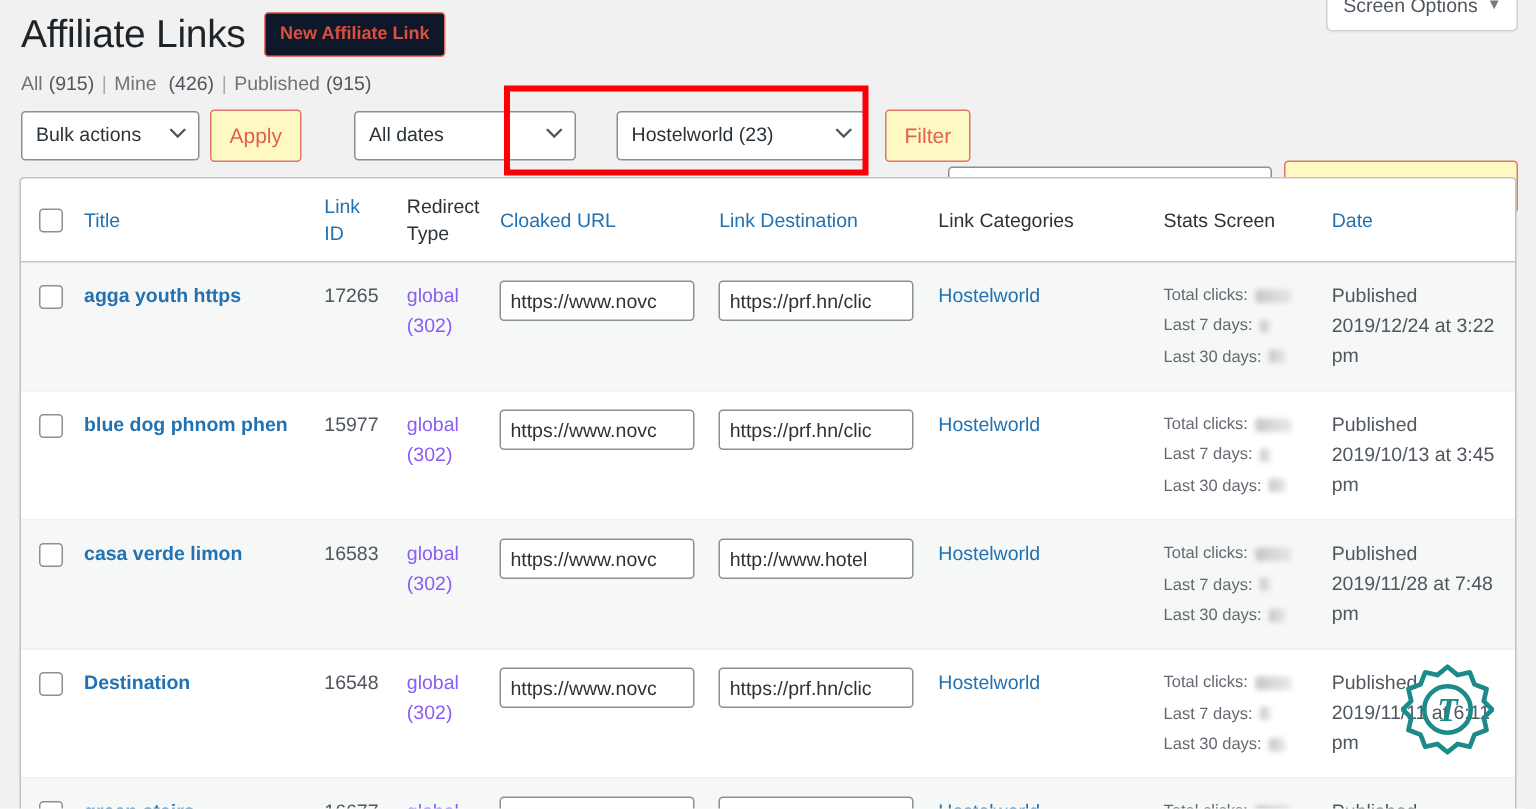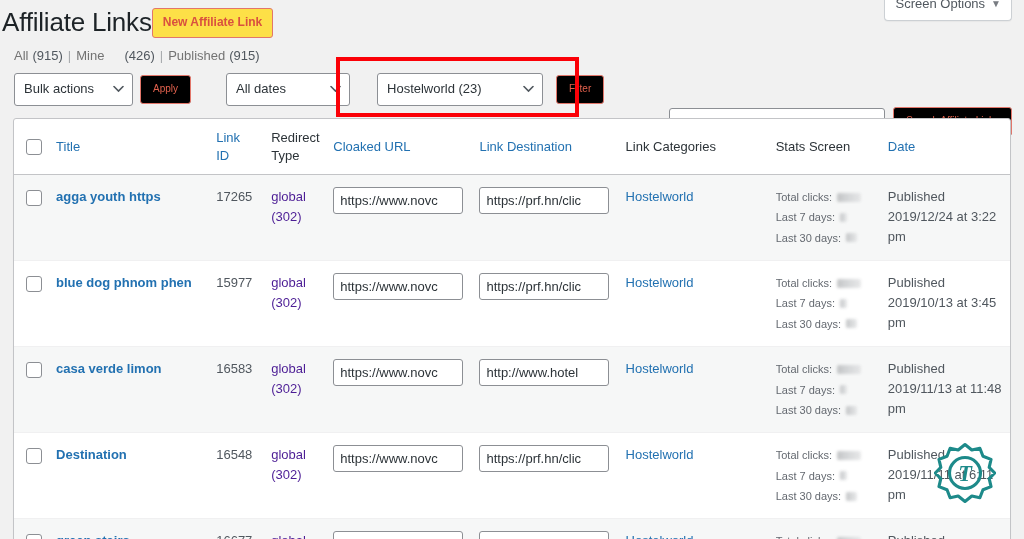--- a/index.html
+++ b/index.html
@@ -33,34 +33,35 @@
     box-shadow: 0 1px 1px rgba(0,0,0,.04);
     cursor: pointer;
     display: flex;
     align-items: center;
     gap: 6px;
   }
   #screen-options-btn .caret { font-size: 10px; color: #787c82; }
 
   
   #page-head {
-    padding: 6px 14px 0 2px;
+    padding: 6px 14px 0 14px;
     display: flex;
     align-items: center;
+    gap: 12px;
   }
   #page-title {
     font-size: 26px;
     font-weight: 400;
     color: #1d2327;
     margin: 0;
     line-height: 1.3;
     letter-spacing: -0.2px;
   }
   .button-secondary-red {
-    background: #fde047;
+    background: #0f172a;
     border: 1px solid #e2766a;
     color: #d9503f;
     border-radius: 3px;
     font-size: 12px;
     font-weight: bold;
     padding: 4px 10px 5px 10px;
     line-height: 1.6;
     cursor: pointer;
     white-space: nowrap;
   }
@@ -117,25 +118,25 @@
     position: absolute;
     right: 9px;
     top: 50%;
     transform: translateY(-50%);
     pointer-events: none;
     color: #50575e;
     font-size: 11px;
     line-height: 1;
   }
   .button-plain-red {
-    background: #000000;
+    background: #fef9c3;
     border: 1px solid #e2766a;
     color: #e2614d;
     border-radius: 3px;
-    font-size: 10px;
+    font-size: 14px;
     padding: 5px 12px 6px 12px;
     line-height: 1.6;
     cursor: pointer;
   }
 
   
   #highlight-box {
     position: absolute;
     left: 336px;
     top: 57px;
@@ -225,21 +226,21 @@
 
   .row-title {
     color: #2271b1;
     font-weight: bold;
     font-size: 13px;
     text-decoration: none;
     cursor: pointer;
     display: inline-block;
   }
   .mono-id { color: #50575e; }
-  .redirect-type { color: #4c1d95; }
+  .redirect-type { color: #8b5cf6; }
   .url-field {
     width: 100%;
     max-width: 130px;
     height: 27px;
     border: 1px solid #8c8f94;
     border-radius: 3px;
     background: #fff;
     font-family: "Liberation Sans", sans-serif;
     font-size: 13px;
     color: #2c3338;
@@ -300,39 +301,39 @@
 <div id="page-head">
   <h1 id="page-title">Affiliate Links</h1>
   <button class="button-secondary-red">New Affiliate Link</button>
 </div>
 
 <div id="filter-links">
   <a>All</a>
   <span class="count" style="margin-left:4px">(915)</span>
   <span class="sep">|</span>
   <a>Mine</a>
-  <span class="count" style="margin-left:20px">(426)</span>
+  <span class="count" style="margin-left:8px">(426)</span>
   <span class="sep">|</span>
   <a>Published</a>
   <span class="count" style="margin-left:4px">(915)</span>
 </div>
 
 <div id="tablenav">
   <div id="tablenav-left">
     <span class="select-wrap">
       <button class="wp-select" style="width:119px">Bulk actions</button>
       <span class="chev">
         <svg width="11" height="7" viewBox="0 0 11 7" aria-hidden="true">
             <path d="M1 1l4.5 4.5L10 1" fill="none" stroke="#50575e" stroke-width="1.6" stroke-linecap="round"></path>
           </svg>
       </span>
     </span>
     <button class="button-plain-red">Apply</button>
     <span class="select-wrap" style="margin-left:28px">
-      <button class="wp-select" style="width:124px">All dates</button>
+      <button class="wp-select" style="width:148px">All dates</button>
       <span class="chev">
         <svg width="11" height="7" viewBox="0 0 11 7" aria-hidden="true">
             <path d="M1 1l4.5 4.5L10 1" fill="none" stroke="#50575e" stroke-width="1.6" stroke-linecap="round"></path>
           </svg>
       </span>
     </span>
     <span class="select-wrap" style="margin-left:20px">
       <button class="wp-select" style="width:166px">Hostelworld  (23)</button>
       <span class="chev">
         <svg width="11" height="7" viewBox="0 0 11 7" aria-hidden="true">
@@ -470,21 +471,21 @@
                 <span class="blurred b2"></span>
               </div>
               <div class="row">
                 <span class="lbl">Last 30 days:</span>
                 <span class="blurred b3"></span>
               </div>
             </div>
           </td>
           <td class="date-cell">
             <div>Published</div>
-            <div>2019/11/13 at 11:48 pm</div>
+            <div>2019/11/28 at 7:48 pm</div>
           </td>
         </tr>
         <tr>
           <td class="cb"><span class="cb-box"></span></td>
           <td><a class="row-title">Destination</a></td>
           <td class="mono-id">16548</td>
           <td class="redirect-type">global (302)</td>
           <td>
             <input class="url-field" type="text" readonly="" value="https://www.novc" style="">
           </td>

